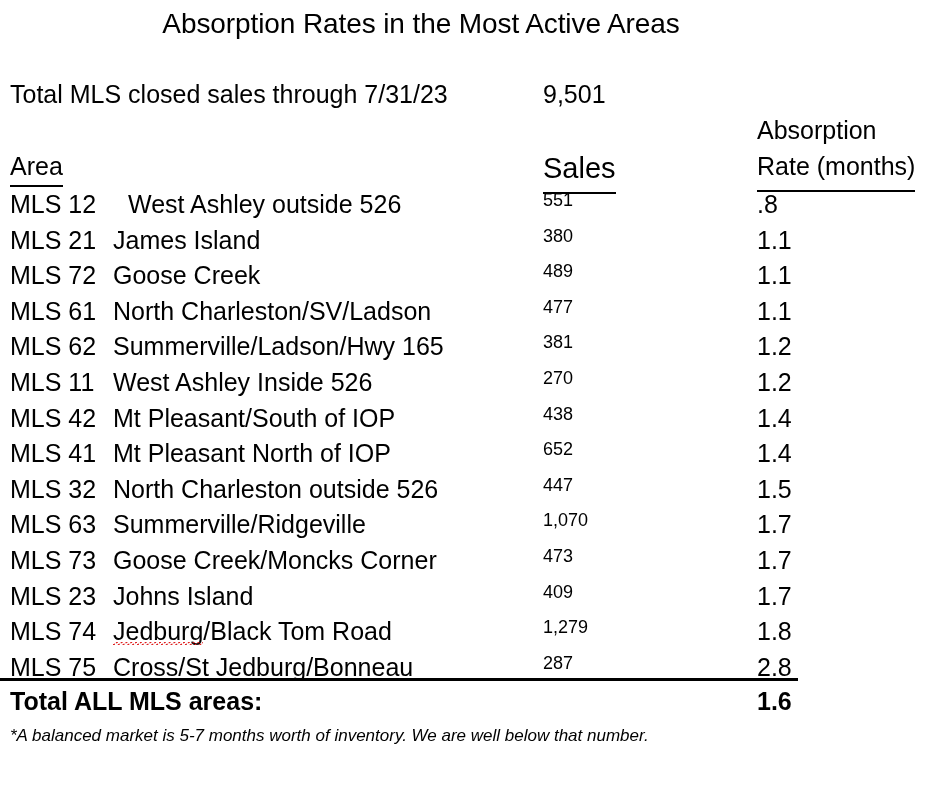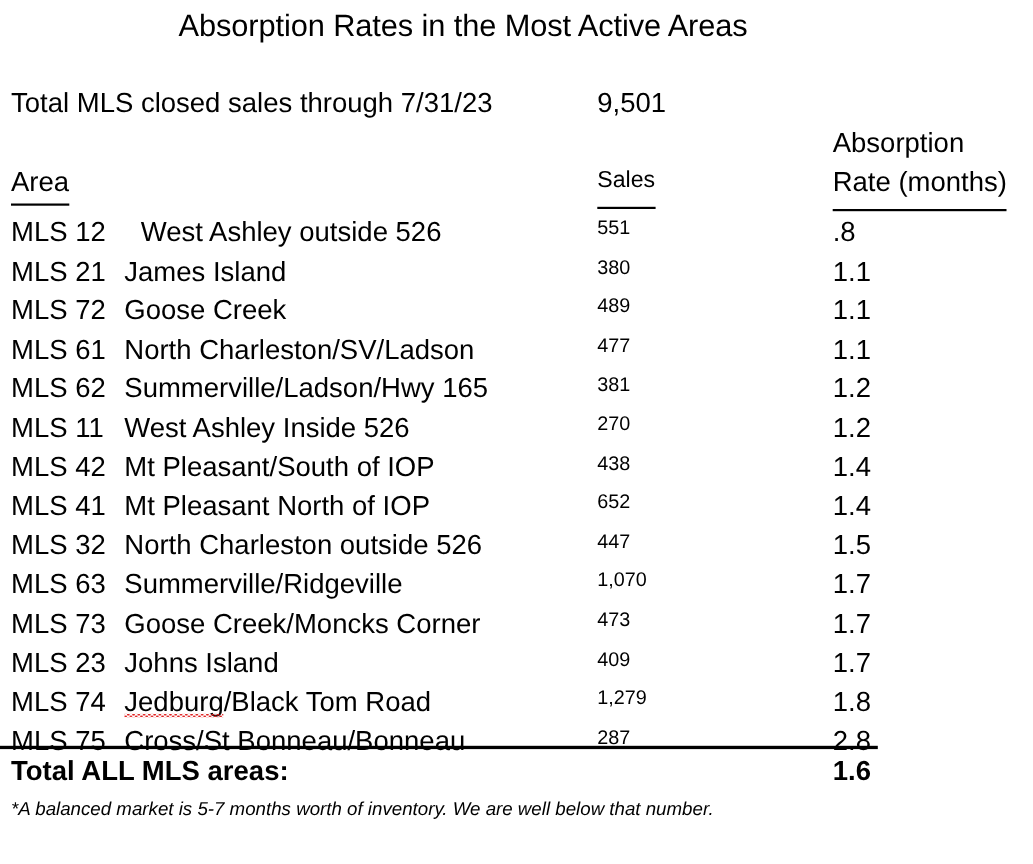--- a/index.html
+++ b/index.html
@@ -66,42 +66,41 @@
     top: 152px;
     font-size: 25px;
     white-space: nowrap;
     border-bottom: 2px solid #000;
     padding-bottom: 4px;
   }
   #header-sales {
     position: absolute;
     left: 543px;
     top: 152px;
-    font-size: 21px;
+    font-size: 29px;
     white-space: nowrap;
     border-bottom: 2px solid #000;
-    padding-bottom: 12px;
+    padding-bottom: 7px;
   }
   #header-rate {
     position: absolute;
     left: 757px;
     top: 152px;
     font-size: 25px;
     white-space: nowrap;
     border-bottom: 2px solid #000;
     padding-bottom: 9px;
   }
 
   
   #rows {
     position: absolute;
     left: 0;
     top: 190px;
     width: 939px;
-    margin-top: 7px;
   }
   .data-row {
     position: relative;
     height: 35.6px;
     width: 939px;
   }
   .cell-code {
     position: absolute;
     left: 10px;
     top: 0;
@@ -283,21 +282,21 @@
       <span class="cell-rate">1.7</span>
     </div>
     <div class="data-row">
       <span class="cell-code">MLS 74</span>
       <span class="cell-name"><span class="misspelled">Jedburg</span><span>/Black Tom Road</span></span>
       <span class="cell-sales">1,279</span>
       <span class="cell-rate">1.8</span>
     </div>
     <div class="data-row">
       <span class="cell-code">MLS 75</span>
-      <span class="cell-name">Cross/St Bonneau/Bonneau</span>
+      <span class="cell-name">Cross/St Jedburg/Bonneau</span>
       <span class="cell-sales">287</span>
       <span class="cell-rate">2.8</span>
     </div>
   </div>
 
 <div id="total-rule"></div>
 
 <div id="total-label">Total ALL MLS areas:</div>
 
 <div id="total-rate">1.6</div>

